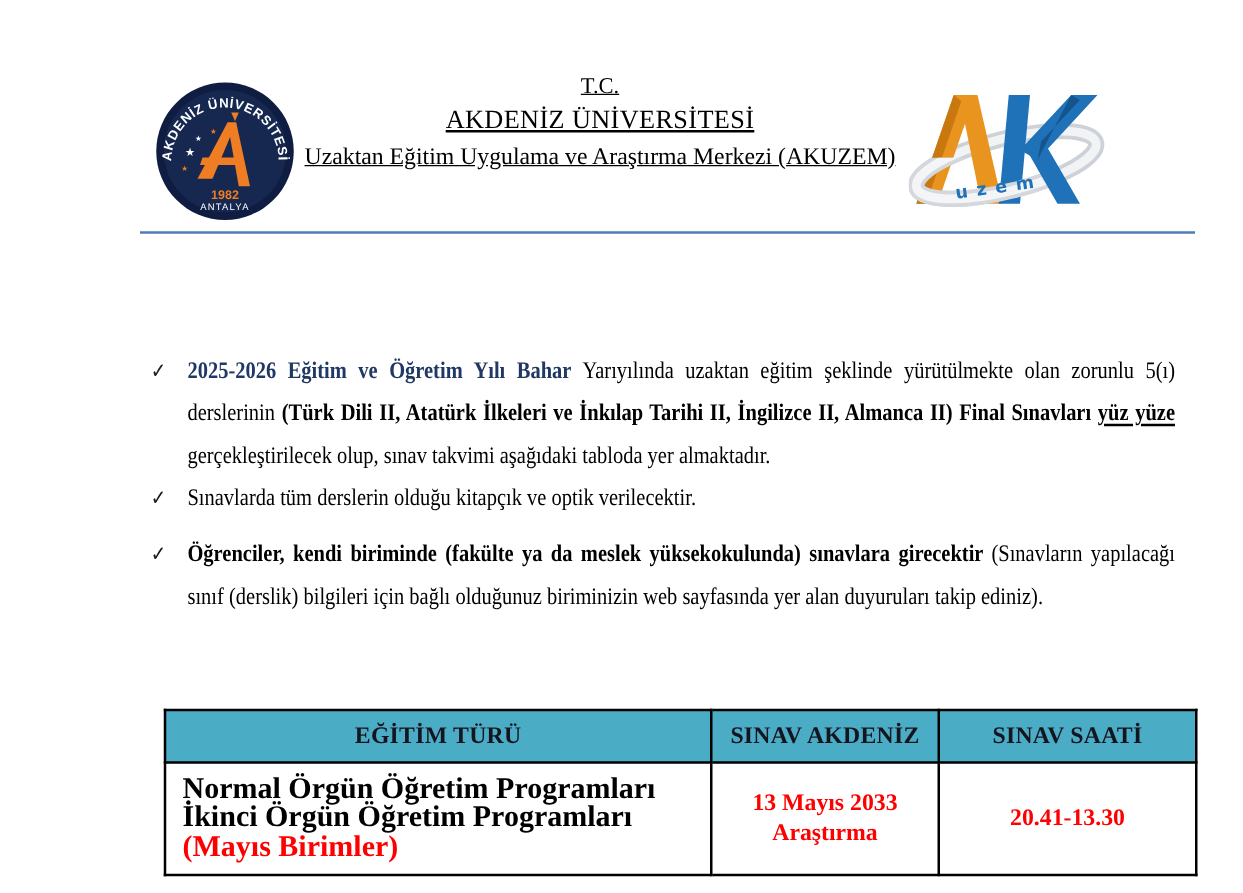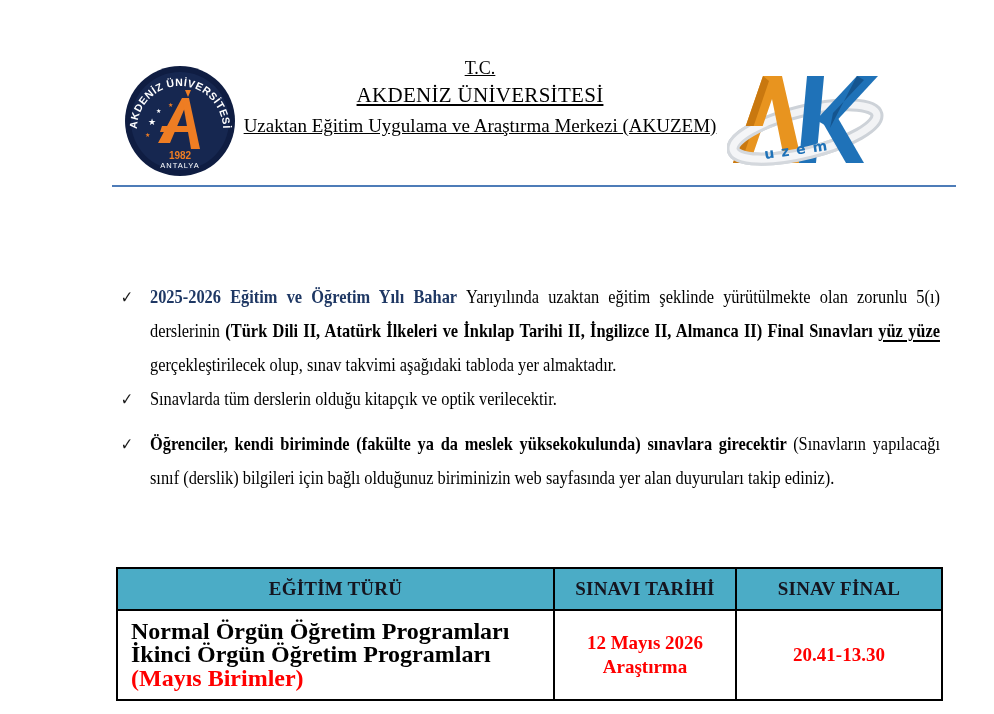--- a/index.html
+++ b/index.html
@@ -37,21 +37,21 @@
     flex:0 0 44px;padding-left:10px;box-sizing:border-box;
     font-family:"DejaVu Sans",sans-serif;font-size:17px;line-height:34px;color:#1a1a1a;
   }
   .btext{flex:1;margin:0;font-size:19px;line-height:34px;text-align:justify;}
   .seg-normal{font-weight:normal;}
   .seg-bold{font-weight:bold;}
   .seg-bold-navy{font-weight:bold;color:var(--navy,#1f3864);}
   .seg-bold-underline{font-weight:bold;text-decoration:underline;text-decoration-thickness:2px;text-underline-offset:3px;}
   
   .sched{
-    position:absolute;left:116px;top:567px;width:825px;
+    position:absolute;left:131px;top:567px;width:825px;
     border-collapse:collapse;table-layout:fixed;
   }
   .sched th,.sched td{border:2px solid #000;}
   .sched th{
     height:38px;background:var(--thbg,#4bacc6);
     font-size:19px;font-weight:bold;color:#15151f;
     text-align:center;vertical-align:middle;letter-spacing:0.2px;
   }
   .sched td{height:86px;vertical-align:middle;}
   .cell-left{padding-left:13px;font-size:24px;font-weight:bold;line-height:23.5px;}
@@ -148,33 +148,33 @@
 
   <table class="sched">
     <colgroup>
         <col style="width:437px">
         <col style="width:182px">
         <col style="width:206px">
       </colgroup>
     <thead>
       <tr>
           <th>EĞİTİM TÜRÜ</th>
-          <th>SINAVI TARİHİ</th>
-          <th>SINAV FİNAL</th>
+          <th>SINAV AKDENİZ</th>
+          <th>SINAV SAATİ</th>
         </tr>
     </thead>
     <tbody>
         <tr>
           <td class="cell-left">
             <div class="line-bold-black">Normal Örgün Öğretim Programları</div>
             <div class="line-bold-black">İkinci Örgün Öğretim Programları</div>
             <div class="line-bold-red">(Mayıs Birimler)</div>
           </td>
           <td class="cell-center">
-            <div>12 Mayıs 2026</div>
+            <div>13 Mayıs 2033</div>
             <div>Araştırma</div>
           </td>
           <td class="cell-center">20.41-13.30</td>
         </tr>
       </tbody>
   </table>
 
 </div>
 
 </body></html>

